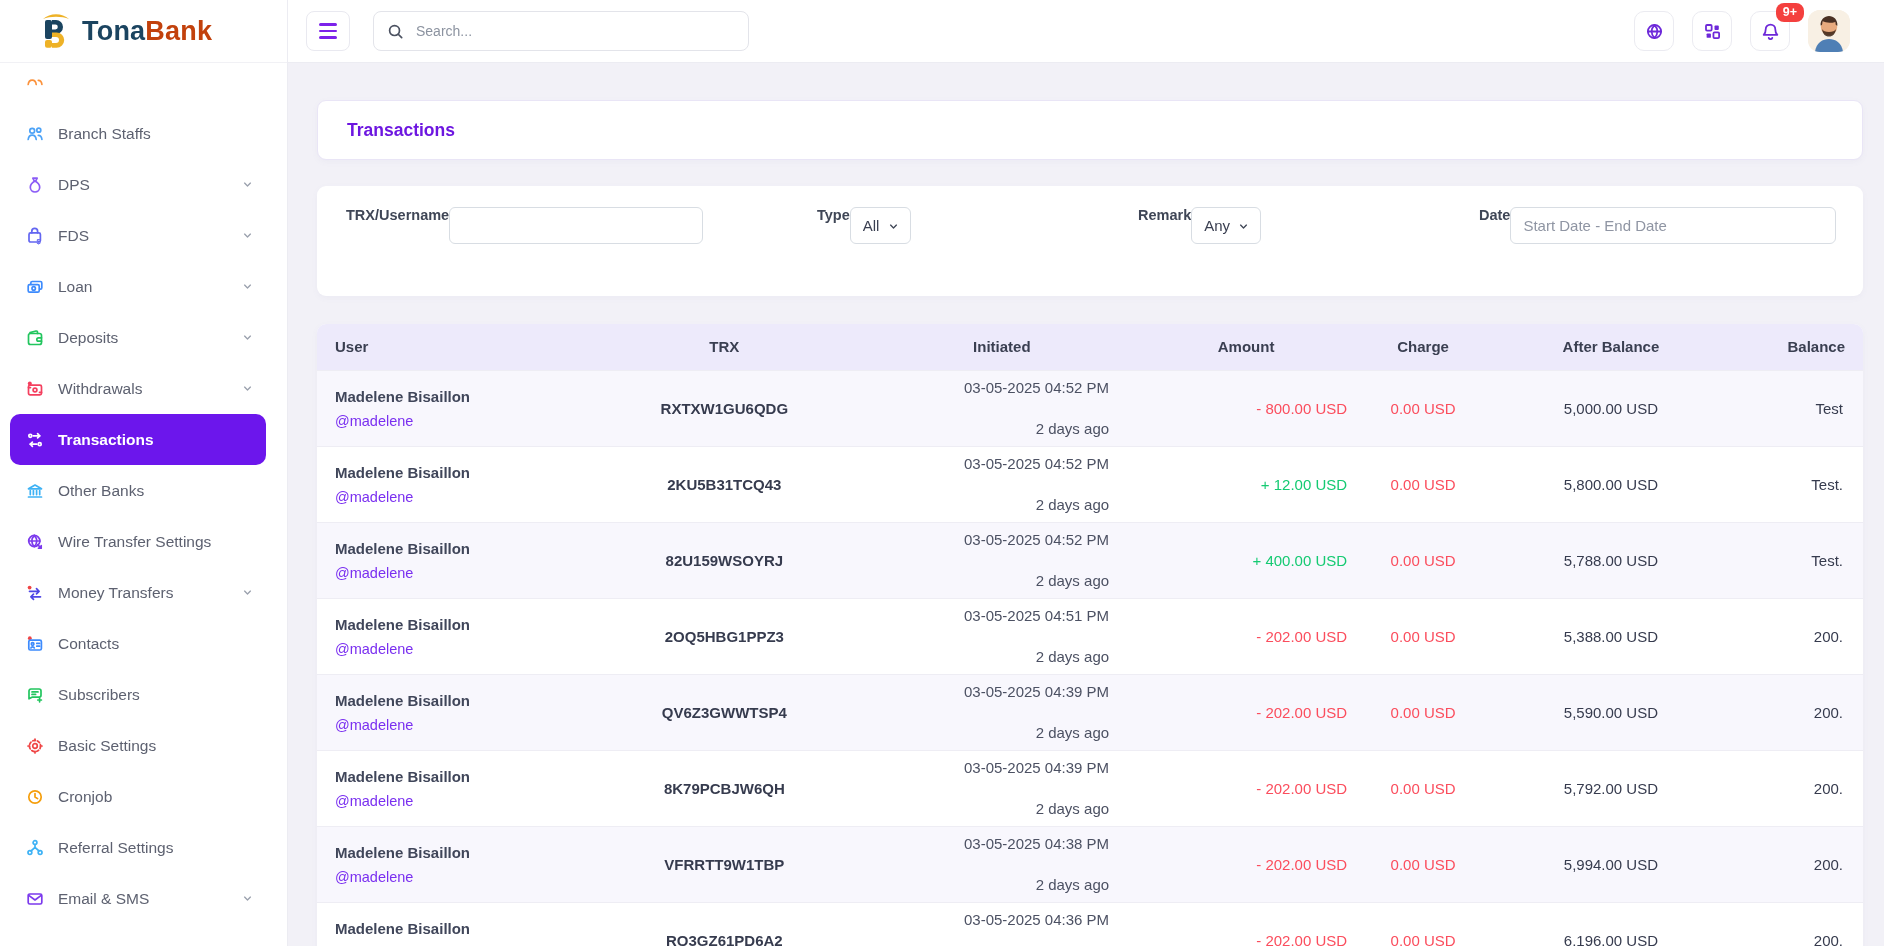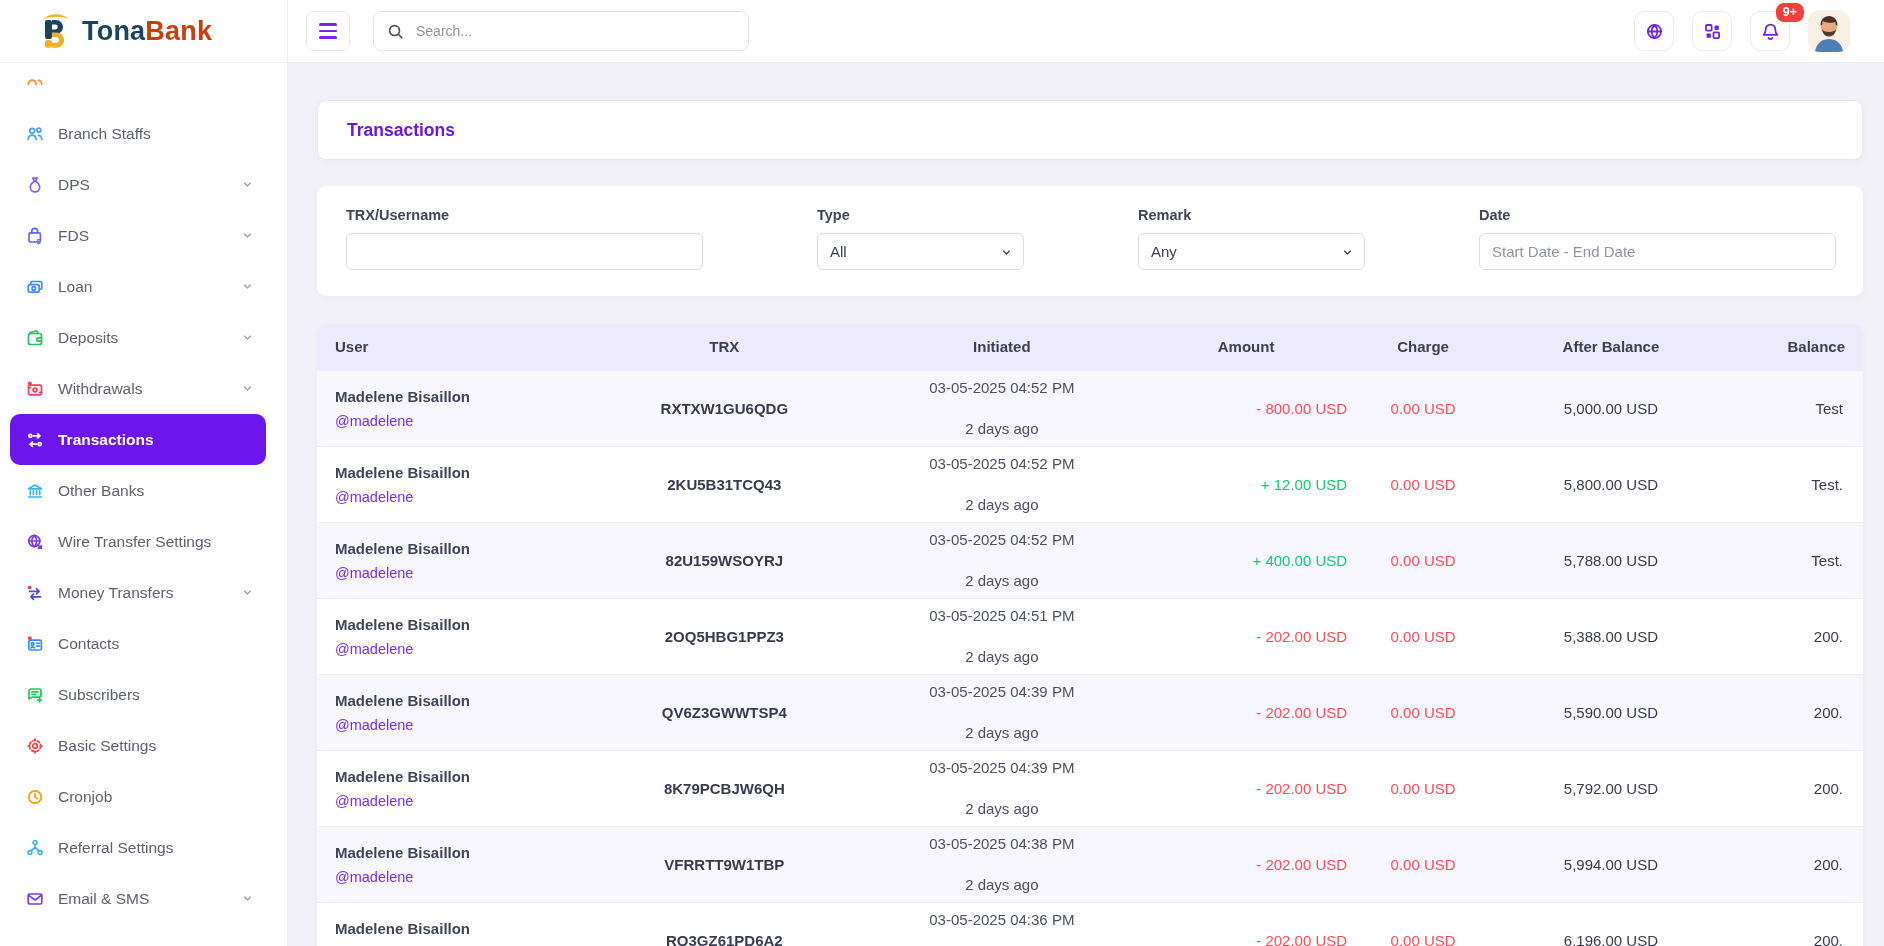--- a/index.html
+++ b/index.html
@@ -46,21 +46,21 @@
   .icon-btn svg{width:21px;height:21px;fill:none;stroke:currentColor;stroke-width:1.7;stroke-linecap:round;stroke-linejoin:round}
   .badge{position:absolute;top:-9px;right:-15px;background:#f4403e;color:#fff;font-size:12.5px;font-weight:700;padding:2.5px 7px;border-radius:8px;line-height:1.1}
   .avatar{width:42px;height:42px;border-radius:12px;overflow:hidden;background:#f7efe4;cursor:pointer;flex:none}
   .avatar svg{width:100%;height:100%}
 
   .content{flex:1;padding:37px 21px 0 29px;overflow:hidden}
   .title-card{background:#fff;border:1px solid var(--card-border);border-radius:9px;height:60px;display:flex;align-items:center;padding-left:29px;box-shadow:0 2px 6px rgba(120,110,180,.05)}
   .page-title{font-size:17.5px;font-weight:700;color:#6d16e0}
 
   .filter-card{margin-top:26px;background:#fff;border-radius:9px;height:110px;padding:21px 27px 0 29px;display:flex;justify-content:space-between;align-items:flex-start;box-shadow:0 2px 6px rgba(120,110,180,.05)}
-  .field{display:flex;flex-direction:column}
+  .field{display:flex;flex-direction:row}
   .field label{font-size:14.5px;font-weight:700;color:#3f4656;margin-bottom:10px}
   .field input,.field select{height:37px;border:1px solid var(--input-border);border-radius:6px;padding:0 12px;font-size:15px;color:var(--text);font-family:inherit;background:#fff;outline:none;width:100%}
   .field input::placeholder{color:#8f95a3}
   .w-trx{width:357px}.w-type{width:207px}.w-remark{width:227px}.w-date{width:357px}
   .select-wrap{position:relative}
   .select-wrap select{appearance:none;-webkit-appearance:none;padding-right:30px}
   .select-wrap .sel-chev{position:absolute;right:11px;top:12px;width:13px;height:13px;color:#3f4656;pointer-events:none}
   .select-wrap .sel-chev svg{width:13px;height:13px;fill:none;stroke:currentColor;stroke-width:2;stroke-linecap:round;stroke-linejoin:round}
   .filter-btn{margin-top:27px;width:229px;height:38px;border:0;border-radius:7px;background:var(--accent);color:#fff;font-size:15.5px;font-weight:600;display:flex;align-items:center;justify-content:center;gap:10px;cursor:pointer;font-family:inherit}
   .filter-btn svg{width:16px;height:16px;fill:none;stroke:#fff;stroke-width:1.7;stroke-linejoin:round}
@@ -69,21 +69,21 @@
   table{width:100%;border-collapse:collapse;table-layout:fixed}
   thead tr{background:var(--lav);height:46px}
   th{font-size:15px;font-weight:700;color:#3a3f51;padding:0 18px;white-space:nowrap}
   .al-left{text-align:left}.al-center{text-align:center}.al-right{text-align:right}
   tbody tr{height:76px;border-top:1px solid var(--line)}
   tbody tr:nth-child(odd){background:#f8f7fd}
   td{padding:0 18px;font-size:15px;vertical-align:middle}
   .cell-user .user-name{color:#40465a;font-weight:600;margin-bottom:7px;font-size:15px}
   .cell-user .user-link{color:var(--link);font-size:14.5px;text-decoration:none;cursor:pointer}
   .cell-trx{font-weight:700;color:#363b4e;text-align:center}
-  .cell-init{text-align:center;color:#4c5163}
+  .cell-init{text-align:right;color:#4c5163}
   .cell-init .ago{margin-top:24px}
   .cell-amount{text-align:right;font-weight:400}
   .cell-amount.neg{color:var(--red)}
   .cell-amount.pos{color:var(--green)}
   .cell-charge{text-align:center;color:var(--red);font-weight:500}
   .cell-after{text-align:center;color:#363b4e}
   .cell-details{text-align:right;color:#363b4e;padding-right:20px}
   .defs{position:absolute;width:0;height:0;overflow:hidden}
 </style>
 </head>

